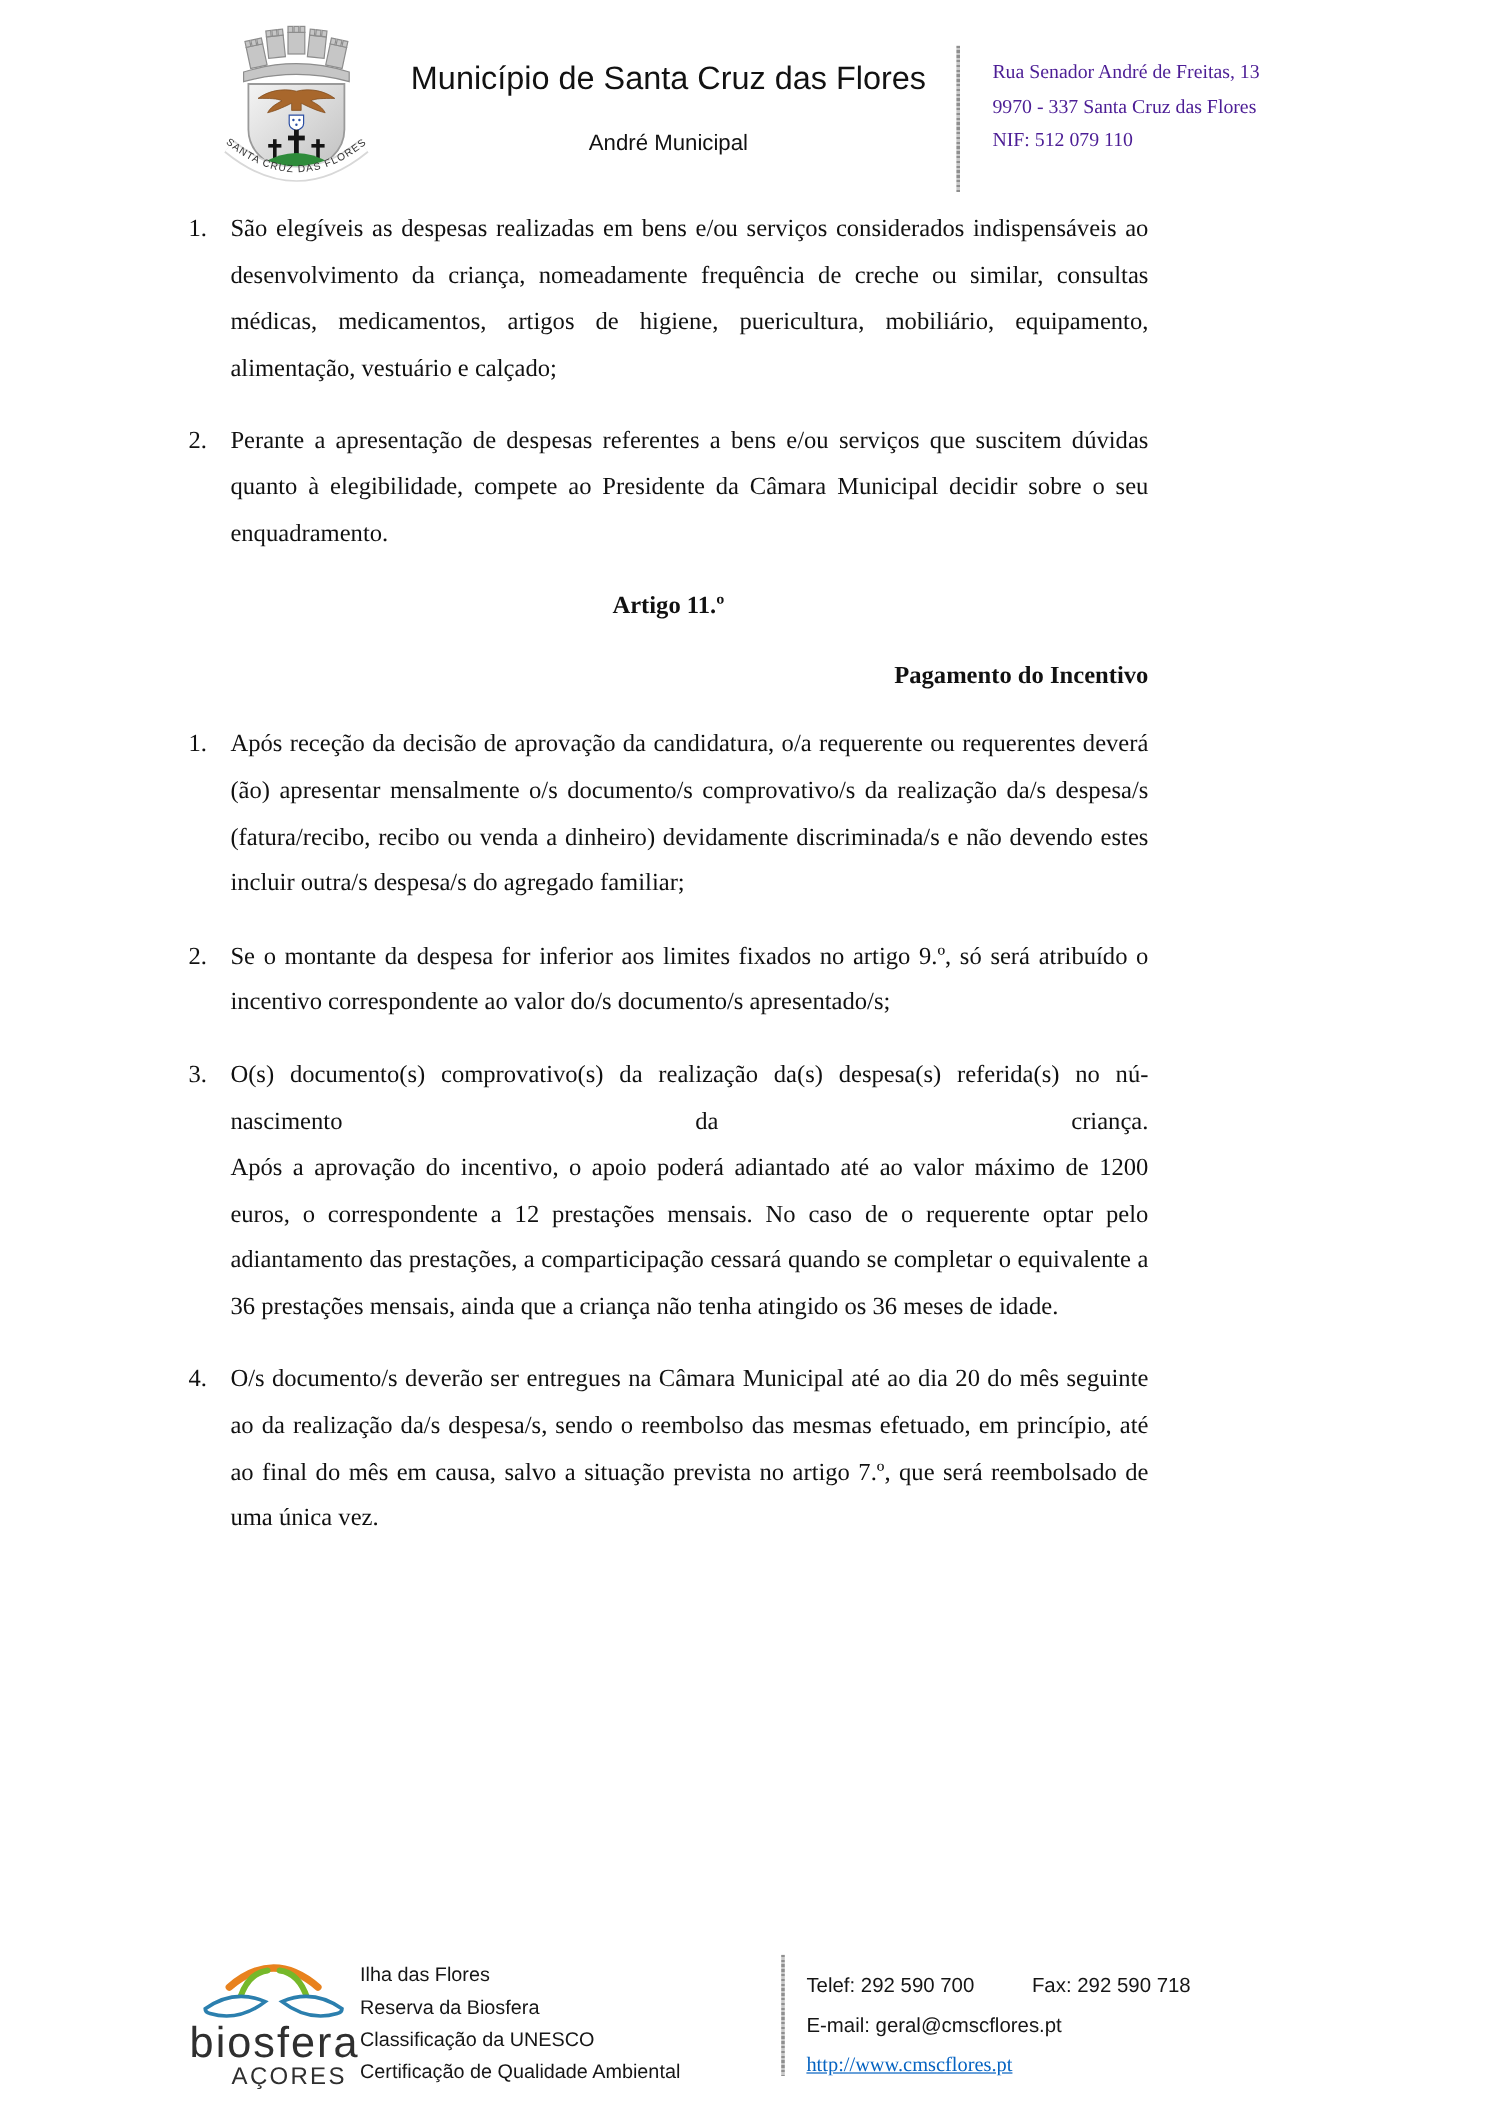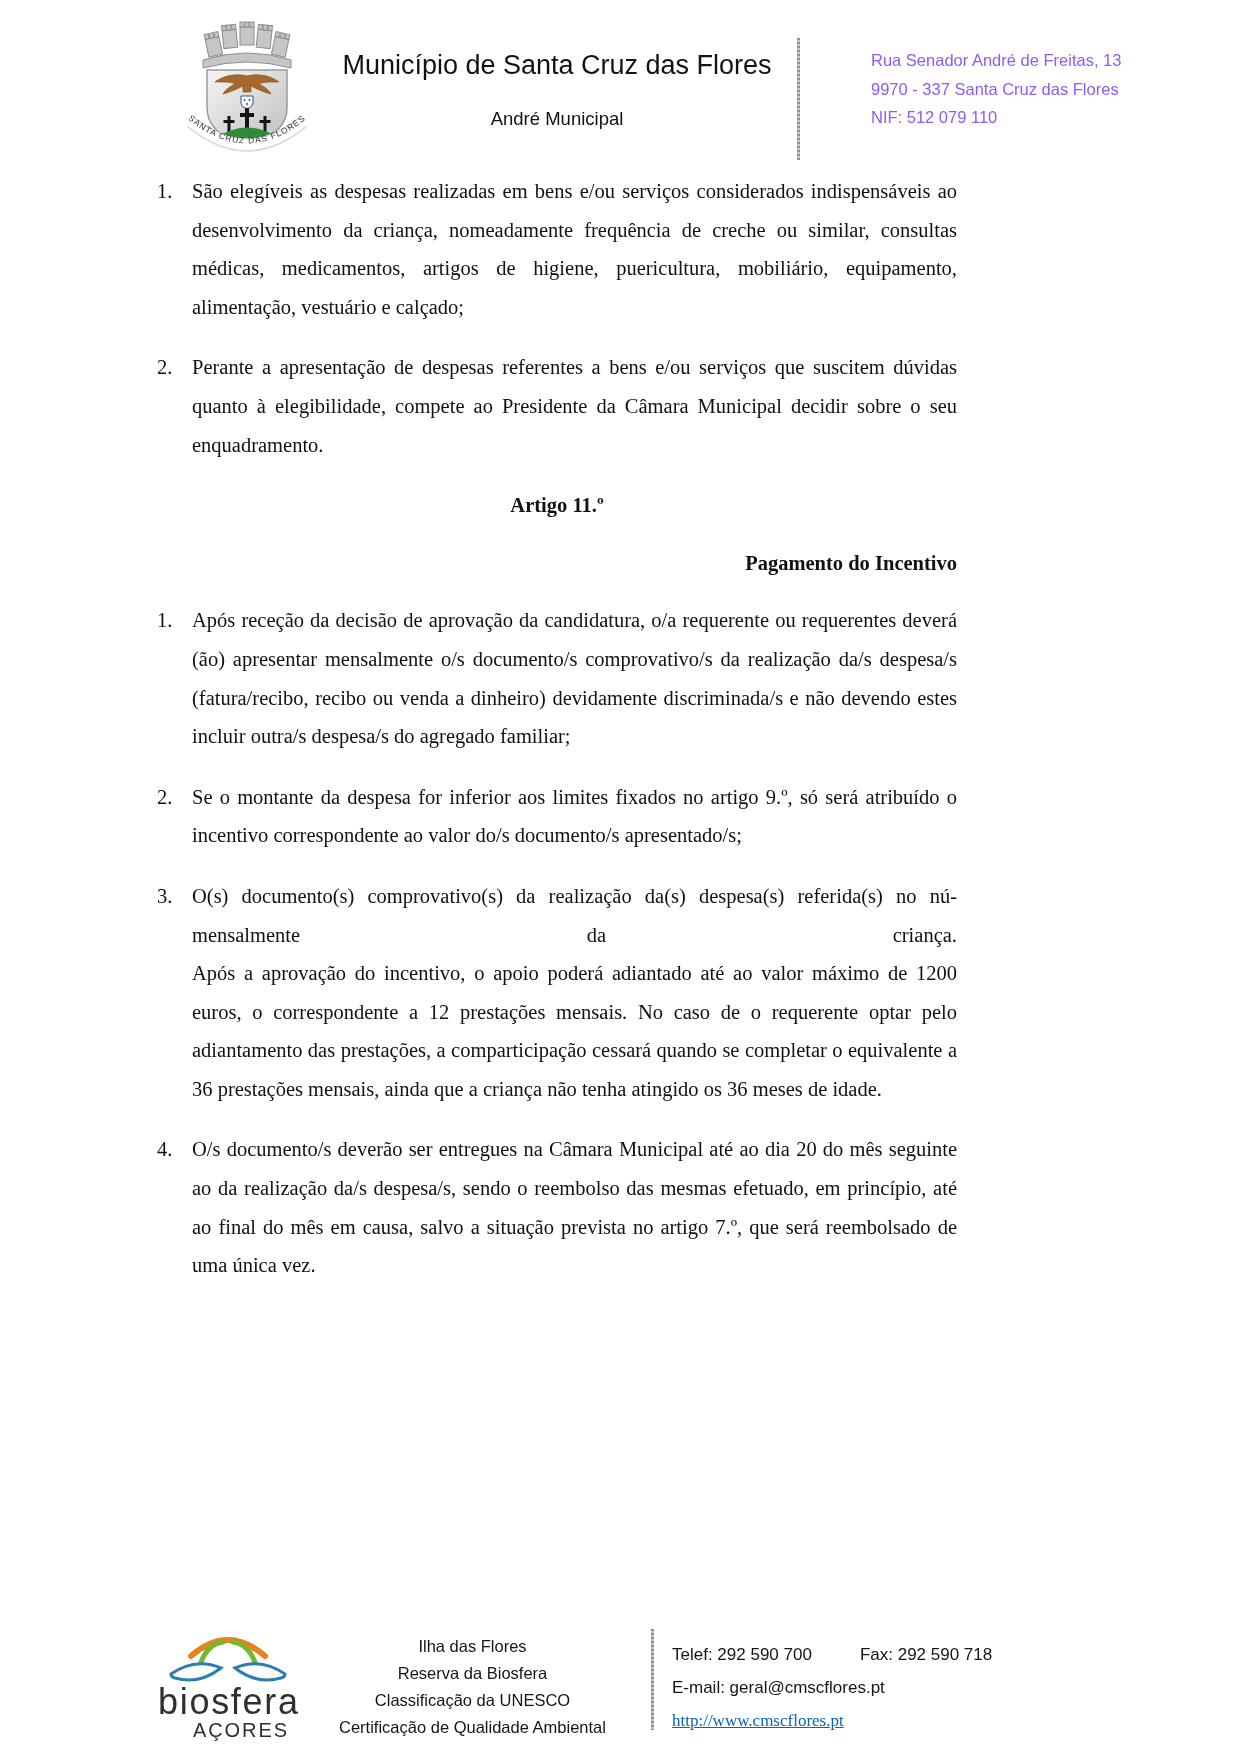--- a/index.html
+++ b/index.html
@@ -12,37 +12,37 @@
   
   .crest { position:absolute; left:183px; top:20px; width:128px; height:140px; }
   .org-block { position:absolute; left:318px; top:50px; width:478px; text-align:center;
                font-family:"Liberation Sans", sans-serif; }
   .org-title { font-size:27px; color:#121212; }
   .org-subtitle { font-size:18.5px; margin-top:27px; color:#121212; }
   .v-divider { position:absolute; width:3px;
                background:repeating-linear-gradient(180deg,#8f8f8f 0 2px,#c9c9c9 2px 4px); }
   .hdr-div { left:797px; top:38px; height:122px; }
   .hdr-address { position:absolute; left:827px; top:46px;
-                 font-family:Liberation Sans, sans-serif; font-size:16.5px;
-                 line-height:28.5px; color:#8b5cf6;margin-left:44px; }
+                 font-family:Liberation Serif, serif; font-size:16.5px;
+                 line-height:28.5px; color:#4c1d95; }
 
   
   .doc-body { position:absolute; left:157px; top:172px; width:800px;
               font-size:20.5px; line-height:38.6px; }
   .item { display:flex; margin-bottom:22px; }
   .num { flex:0 0 35px; }
   .content { flex:1; min-width:0; }
   .jpara { text-align:justify; }
   .jline { text-align:justify; text-align-last:justify; }
   .article-heading { text-align:center; margin:15px 0 19px 0;font-weight:bold; }
   .article-title { text-align:right; font-weight:bold; margin:0 0 19px 0; }
 
   
   .biosfera { position:absolute; left:153px; top:1622px; width:150px; height:120px; }
-  .footer-center { position:absolute; left:300px; top:1633px; width:345px; text-align:center;
+  .footer-center { position:absolute; left:300px; top:1633px; width:345px; text-align:left;
                    font-family:"Liberation Sans", sans-serif; font-size:16.5px;
                    line-height:27px; color:#151515; }
   .ftr-div { left:651px; top:1629px; height:101px; }
   .footer-right { position:absolute; left:672px; top:1638px; width:345px;
                   font-family:"Liberation Sans", sans-serif; font-size:17px;
                   line-height:33px; color:#151515; }
   .fax-part { margin-left:48px;margin-top:28px; }
   .site-link { color:#0563c1; text-decoration:underline;font-family:Liberation Serif, serif; }
 </style>
 </head>
@@ -164,21 +164,21 @@
         <div class="item">
           <div class="num">2.</div>
           <div class="content">
             <div class="jpara">Se o montante da despesa for inferior aos limites fixados no artigo 9.º, só será atribuído o incentivo correspondente ao valor do/s documento/s apresentado/s;</div>
           </div>
         </div>
         <div class="item">
           <div class="num">3.</div>
           <div class="content">
             <div class="jline">O(s) documento(s) comprovativo(s) da realização da(s) despesa(s) referida(s) no nú-</div>
-            <div class="jline">mensalmente da criança.</div>
+            <div class="jline">nascimento da criança.</div>
             <div class="jpara">Após a aprovação do incentivo, o apoio poderá adiantado até ao valor máximo de 1200 euros, o correspondente a 12 prestações mensais. No caso de o requerente optar pelo adiantamento das prestações, a comparticipação cessará quando se completar o equivalente a 36 prestações mensais, ainda que a criança não tenha atingido os 36 meses de idade.</div>
           </div>
         </div>
         <div class="item">
           <div class="num">4.</div>
           <div class="content">
             <div class="jpara">O/s documento/s deverão ser entregues na Câmara Municipal até ao dia 20 do mês seguinte ao da realização da/s despesa/s, sendo o reembolso das mesmas efetuado, em princípio, até ao final do mês em causa, salvo a situação prevista no artigo 7.º, que será reembolsado de uma única vez.</div>
           </div>
         </div>
       </div>

